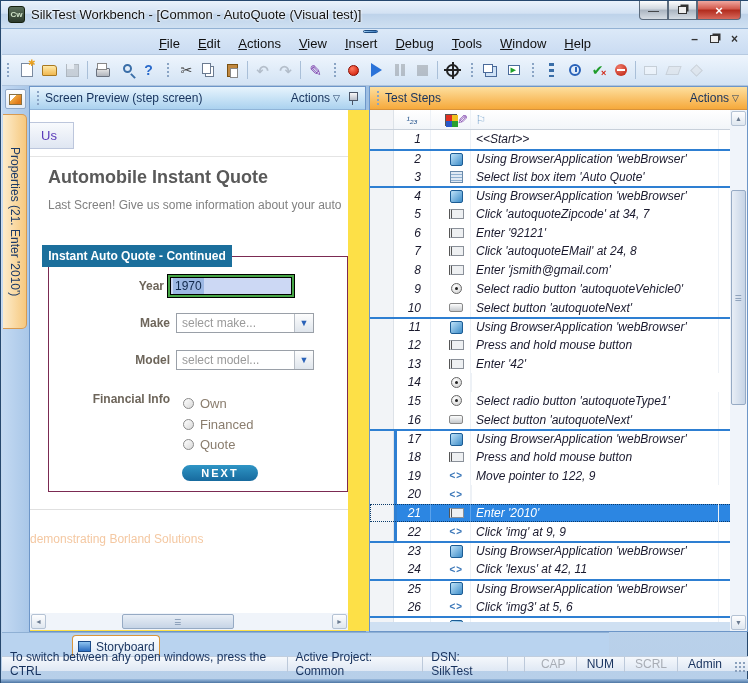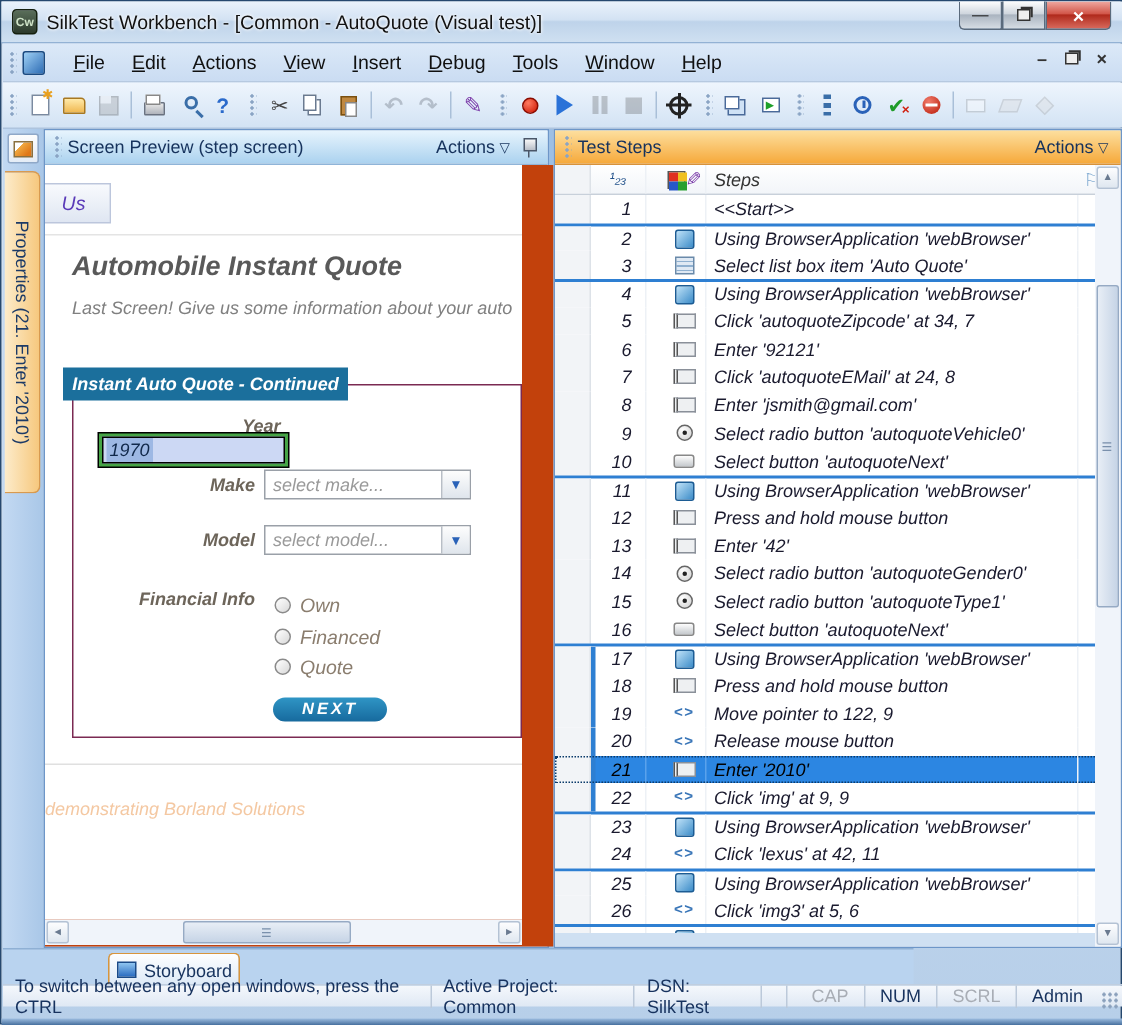--- a/index.html
+++ b/index.html
@@ -23,21 +23,21 @@
     display:flex; align-items:center; justify-content:center; font-size:11px; color:#222; }
   .wbtn.min { border-radius:0 0 0 4px; }
   .wbtn.close { width:44px; border-radius:0 0 4px 0;
     background:linear-gradient(#f0a8a0,#d2574a 45%,#b02a1c 50%,#d8695c);
     color:#fff; font-weight:bold; font-size:13px; }
   .restore-glyph { width:9px; height:8px; border:1px solid #333; background:#eee; box-shadow:2px -2px 0 -0.5px #333; }
 
   
   .menubar { position:absolute; left:1px; top:28px; width:746px; height:26px;
     background:linear-gradient(#dcE9f8,#cadcf2); display:flex; align-items:center;
-    border-bottom:1px solid #b6c9e0; }
+    border-bottom:1px solid #b6c9e0;flex-direction:column; }
   .grip { width:5px; height:16px; margin:0 4px;
     background-image:radial-gradient(circle,#8aa4c4 1px,transparent 1.2px);
     background-size:4px 4px; }
   .doc-icon { width:15px; height:16px; margin-right:10px;
     background:linear-gradient(135deg,#9fd0f5,#2d6cb4); border:1px solid #1b4a80; border-radius:2px; }
   .menu-item { font-size:13px; color:#101010; padding:3px 9px; }
   .menu-item u { text-decoration:underline; }
   .mdi-btns { position:absolute; right:10px; top:5px; display:flex; gap:12px; align-items:center; }
   .mdi-btns span { font-size:12px; color:#333; font-weight:bold; line-height:10px; }
 
@@ -107,21 +107,21 @@
   .panel-hdr .ttl { font-size:12px; }
   .panel-hdr .spacer { flex:1; }
   .actions-lbl { font-size:12px; margin-right:3px; }
   .tri-down { font-size:9px; margin-right:8px; }
   .pin { width:9px; height:13px; position:relative; margin-right:2px; }
   .pin::before { content:""; position:absolute; top:0; left:1px; width:7px; height:7px; background:linear-gradient(#f8f8f8,#b8bec8); border:1px solid #4a5668; }
   .pin::after { content:""; position:absolute; top:8px; left:4px; width:1px; height:5px; background:#4a5668; }
 
   
   .left-panel { left:27px; width:337px; }
-  .preview { position:absolute; left:0; top:23px; width:388px; height:521px; background:#c2410c; overflow:hidden;font-style:italic; }
+  .preview { position:absolute; left:0; top:23px; width:388px; height:521px; background:#fde047; overflow:hidden; }
   .pv-page { position:absolute; left:0; top:0; width:318px; height:503px; background:#fff; overflow:hidden; }
   .nav-tab { position:absolute; left:-6px; top:12px; width:50px; height:27px;
     background:linear-gradient(#f8fafd,#dfe6f2); border:1px solid #bcc6dc;
     display:flex; align-items:center; justify-content:center; font-size:13px; color:#5a3ab8; }
   .nav-rule { position:absolute; left:0; top:46px; width:318px; height:1px; background:#e4e4e4; }
   .pv-h1 { position:absolute; left:18px; top:57px; font-size:18px; font-weight:bold; color:#595959; white-space:nowrap; }
   .pv-sub { position:absolute; left:18px; top:88px; font-size:12px; color:#808080; white-space:nowrap; width:300px; overflow:hidden; }
   .pv-fieldset { position:absolute; left:18px; top:146px; width:300px; height:236px; border:1px solid #7b2a52; }
   .pv-legend { position:absolute; left:12px; top:135px; width:190px; height:22px; background:#1b6f9c;
     color:#fff; font-size:12px; font-weight:bold; display:flex; align-items:center; justify-content:center; }
@@ -167,21 +167,21 @@
   .hdr-steps { flex:1; font-size:12px; color:#333; padding-left:5px; }
   .hdr-flag { width:20px; color:#7da8d0; font-size:12px; display:flex; justify-content:center; }
   .cube-ic { width:12px; height:12px; display:grid; grid-template-columns:6px 6px; grid-template-rows:6px 6px; border:1px solid #555; }
   .cube-ic i:nth-child(1){background:#e03020;} .cube-ic i:nth-child(2){background:#f0c020;}
   .cube-ic i:nth-child(3){background:#2858c8;} .cube-ic i:nth-child(4){background:#28a030;}
   .pen-ic { color:#7a3aa8; font-size:13px; transform:scaleX(-1); display:inline-block; }
 
   .trow.sep { border-top:2px solid #2e7fd2; }
   .trow.grp .c-num { box-shadow:inset 3px 0 0 #2e7fd2; }
   .trow.selected { background:#2c86e2; outline:1px dotted #0a3a6a; outline-offset:-1px; }
-  .trow.selected .c-num, .trow.selected .c-text { color:#000000; }
+  .trow.selected .c-num, .trow.selected .c-text { color:#ffffff; }
   .trow.selected .c-margin { background:#f2f4f7; }
   .trow.selected .c-num { border-right:1px solid #5aa2ec; }
   .trow.selected .c-icon { border-right:1px solid #5aa2ec; }
 
   .ri { display:inline-block; }
   .ri-browser { width:13px; height:13px; border:1px solid #1c5c94; border-radius:2px;
     background:linear-gradient(135deg,#bfe2f8,#3c8cc8); }
   .ri-listbox { width:13px; height:12px; border:1px solid #6a8aaa;
     background:repeating-linear-gradient(#dfe9f4 0 2px,#8fb0d0 2px 3px); }
   .ri-textfield { width:15px; height:10px; background:#eef0f2; border:1px solid #8a9099; border-left:3px double #555; }
@@ -374,21 +374,21 @@
           <div class="nav-tab">
               <span>Us</span>
             </div>
           <div class="nav-rule"></div>
           <div class="pv-h1">Automobile Instant Quote</div>
           <div class="pv-sub">Last Screen! Give us some information about your auto</div>
 
           <div class="pv-fieldset"></div>
           <div class="pv-legend">Instant Auto Quote - Continued</div>
 
-          <div class="frow" style="left:35px; top:167px;flex-direction:column;">
+          <div class="frow" style="left:12px; top:167px;">
             <span class="flabel">Year</span>
             <span class="year-wrap">
               <span class="year-val">1970</span>
             </span>
           </div>
           <div class="frow" style="left:18px; top:203px;">
             <span class="flabel">Make</span>
             <span class="pv-select">
               <span class="sel-txt">select make...</span>
               <span class="sel-btn">▼</span>
@@ -457,21 +457,20 @@
             <div class="c c-cube"></div>
             <div class="c c-icon">
               <span class="cube-ic">
                   <i></i>
                   <i></i>
                   <i></i>
                   <i></i>
                 </span>
               <span class="pen-ic">✎</span>
             </div>
-            <div class="c hdr-steps">Steps</div>
             <div class="c hdr-flag">⚐</div>
           </div>
           <div id="steps-body">
               <div class="trow">
     <div class="c c-margin"></div>
     <div class="c c-num">1</div>
     <div class="c c-cube"></div>
     <div class="c c-icon">
                   <span class="ri"></span>
                 </div>
@@ -598,21 +597,20 @@
     <div class="c c-text">Enter '42'</div>
     <div class="c c-flag"></div>
   </div>
               <div class="trow">
     <div class="c c-margin"></div>
     <div class="c c-num">14</div>
     <div class="c c-cube"></div>
     <div class="c c-icon">
                   <span class="ri ri-radio"></span>
                 </div>
-    <div class="c c-text">Select radio button 'autoquoteGender0'</div>
     <div class="c c-flag"></div>
   </div>
               <div class="trow">
     <div class="c c-margin"></div>
     <div class="c c-num">15</div>
     <div class="c c-cube"></div>
     <div class="c c-icon">
                   <span class="ri ri-radio"></span>
                 </div>
     <div class="c c-text">Select radio button 'autoquoteType1'</div>
@@ -658,21 +656,20 @@
     <div class="c c-text">Move pointer to 122, 9</div>
     <div class="c c-flag"></div>
   </div>
               <div class="trow grp">
     <div class="c c-margin"></div>
     <div class="c c-num">20</div>
     <div class="c c-cube"></div>
     <div class="c c-icon">
                   <span class="ri ri-element">&lt;&gt;</span>
                 </div>
-    <div class="c c-text">Release mouse button</div>
     <div class="c c-flag"></div>
   </div>
               <div class="trow selected grp">
     <div class="c c-margin"></div>
     <div class="c c-num">21</div>
     <div class="c c-cube"></div>
     <div class="c c-icon">
                   <span class="ri ri-textfield"></span>
                 </div>
     <div class="c c-text">Enter '2010'</div>

